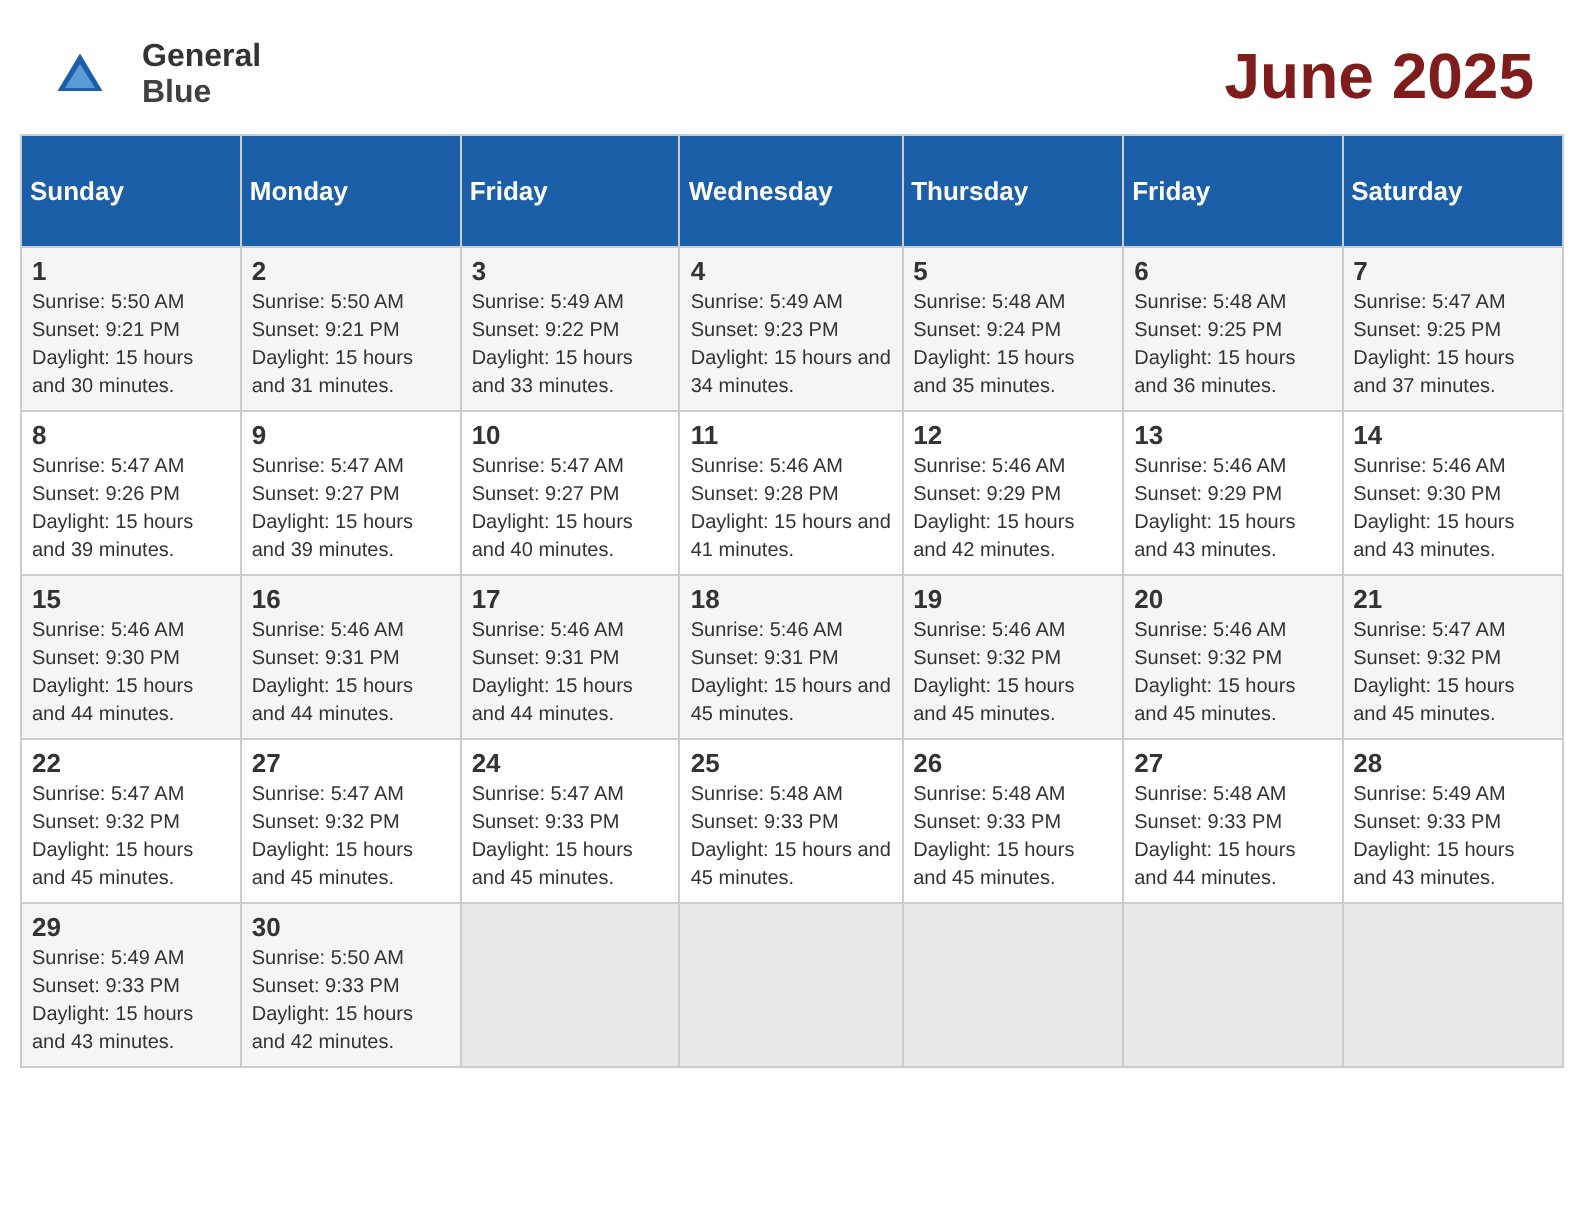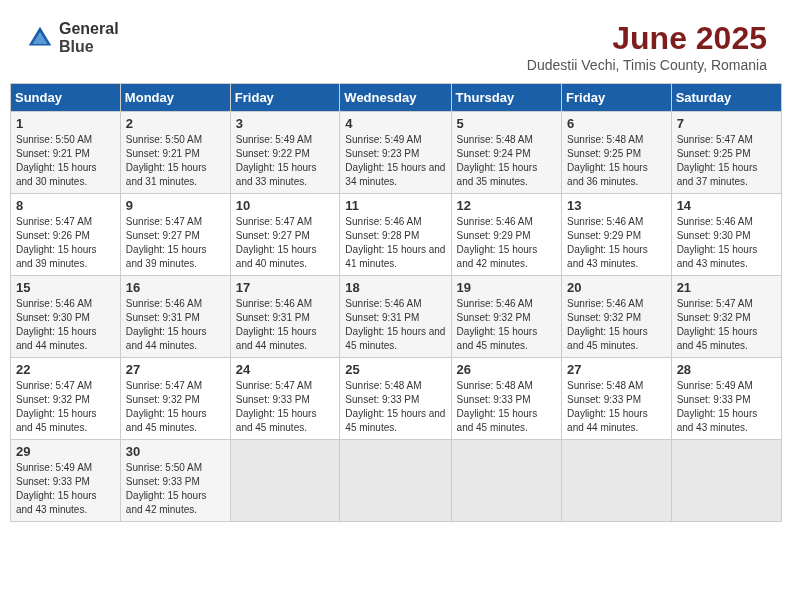--- a/index.html
+++ b/index.html
@@ -12,20 +12,21 @@
     }
     .header {
       display: flex;
       align-items: flex-start;
       justify-content: space-between;
       padding: 10px 15px 5px 15px;
     }
     .logo {
       display: flex;
       align-items: center;
+      gap: 12px;
     }
     .logo-text {
       display: flex;
       flex-direction: column;
       line-height: 1.1;
     }
     .logo-general {
       font-size: 16px;
       font-weight: bold;
       color: #333;
@@ -53,21 +54,21 @@
       color: #555;
     }
     .calendar {
       width: 100%;
       border-collapse: collapse;
       margin-top: 5px;
     }
     .calendar thead tr th {
       background-color: #1a5fa8;
       color: #fff;
-      padding: 6px 4px;
+      padding: 20px 4px;
       font-size: 13px;
       font-weight: bold;
       text-align: left;
       border: 1px solid #ccc;
     }
     .calendar tbody tr td {
       vertical-align: top;
       border: 1px solid #ccc;
       padding: 4px 5px;
       font-size: 10px;
@@ -106,21 +107,20 @@
       <polygon points="20,5 35,30 5,30" fill="#1a5fa8"></polygon>
       <polygon points="20,12 30,28 10,28" fill="#5b9bd5"></polygon>
     </svg>
     <div class="logo-text">
       <span class="logo-general">General</span>
       <span class="logo-blue">Blue</span>
     </div>
   </div>
   <div class="title-section">
     <div class="month-title">June 2025</div>
-    <div class="location-title">Dudestii Vechi, Timis County, Romania</div>
   </div>
 </div>
 
 <table class="calendar">
   <thead>
     <tr>
     <th>Sunday</th>
         <th>Monday</th>
         <th>Friday</th>
         <th>Wednesday</th>

